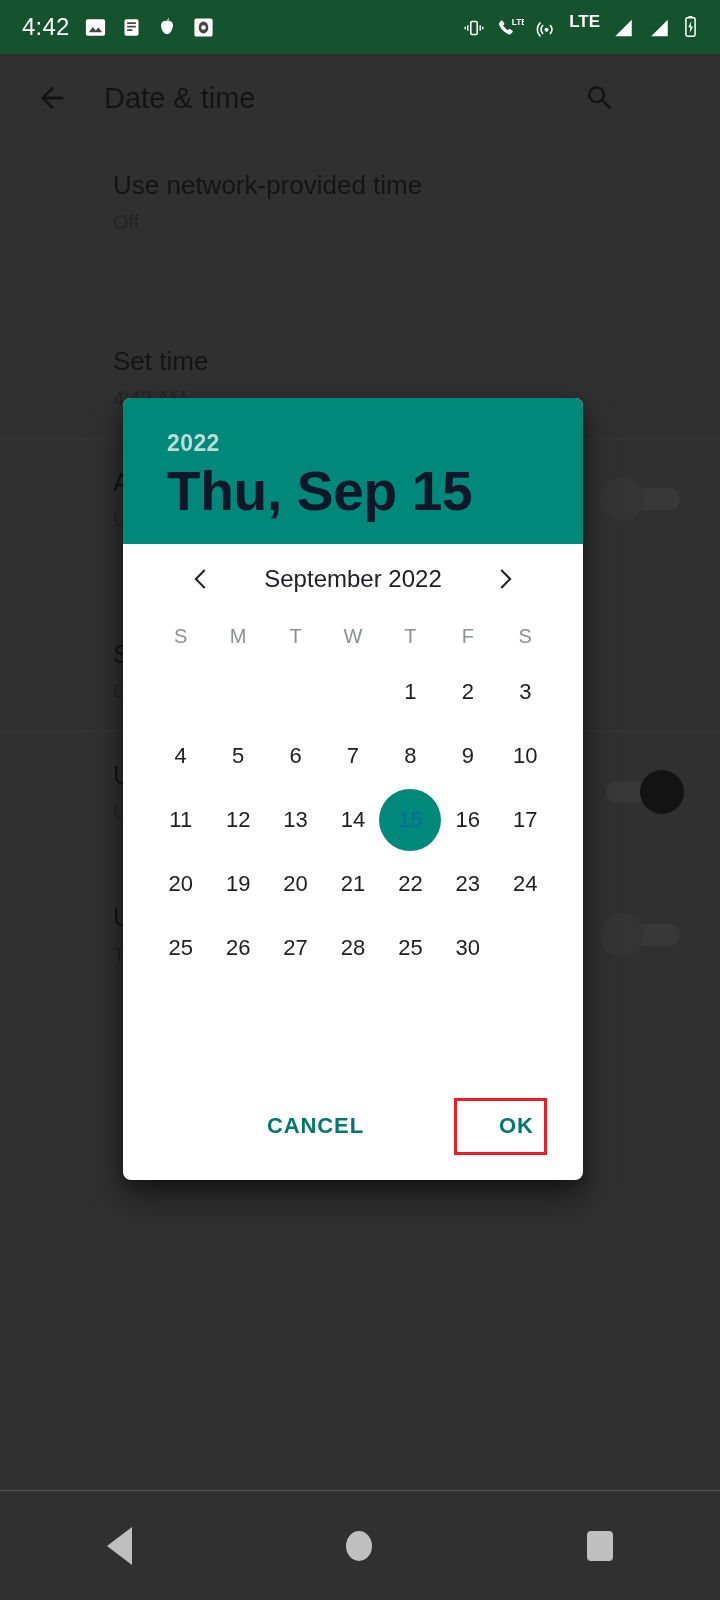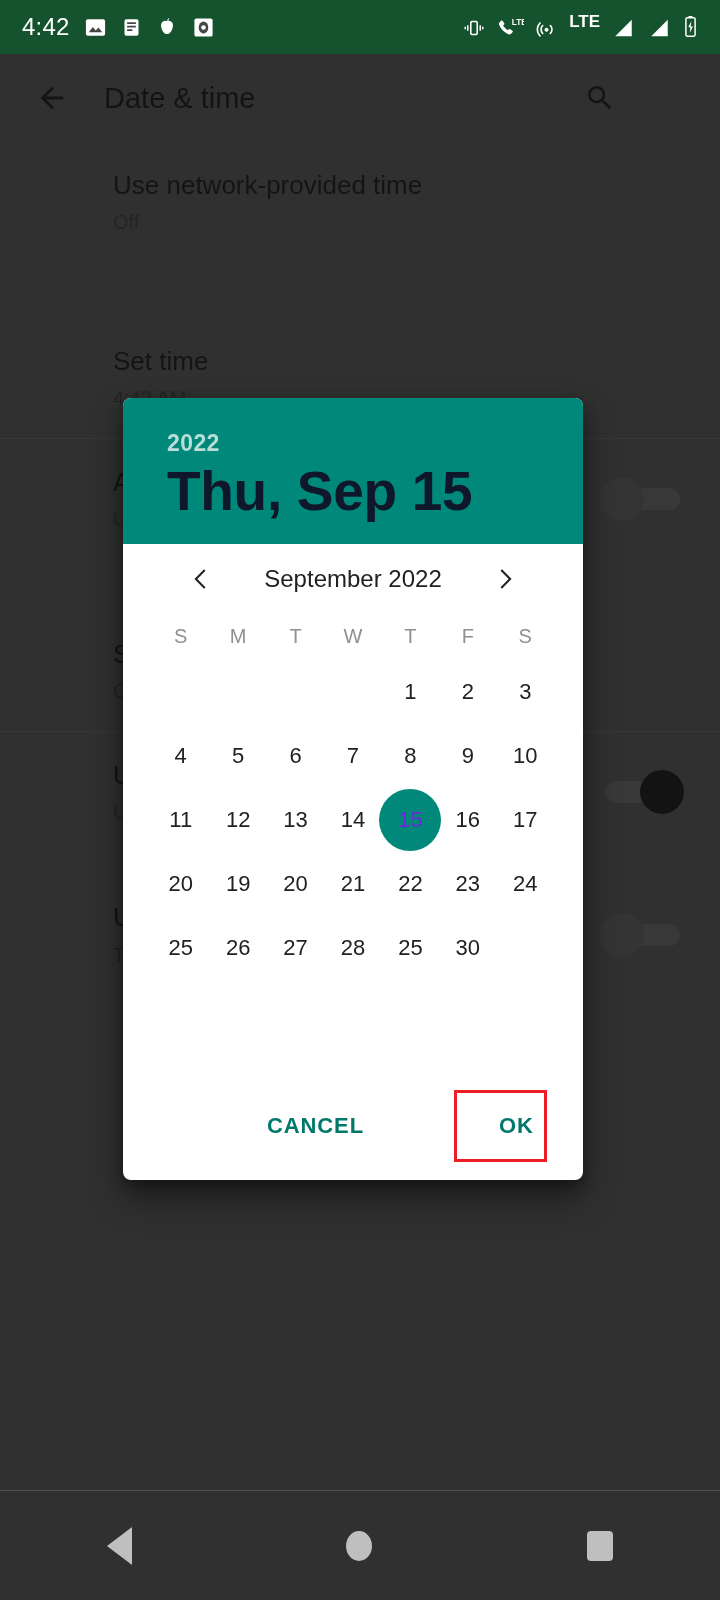--- a/index.html
+++ b/index.html
@@ -128,42 +128,42 @@
     display:grid; grid-template-columns:repeat(7,1fr);
     grid-auto-rows:64px;
     padding:0 7px;
     margin-top:2px;
   }
   .day{
     display:flex; align-items:center; justify-content:center;
     font-size:22px; color:#202124; position:relative;
   }
   .day.empty{ visibility:hidden; }
-  .day.selected{ color:#6d28d9; font-weight:400; }
+  .day.selected{ color:#0369a1; font-weight:400; }
   .day.selected::before{
     content:""; position:absolute;
     width:62px; height:62px; border-radius:50%;
     background:#00897b; z-index:0;
   }
   .day.selected span{ position:relative; z-index:1; }
 
   #dialog-actions{
     height:108px; display:flex; align-items:center; justify-content:flex-end;
     padding:0 20px 0 0; position:relative;gap:38px;
   }
   .action-btn{
     font-size:22px; font-weight:700; color:#00796b;
     letter-spacing:.9px;
     padding:14px 18px; background:none; border:none;
     font-family:"Liberation Sans", sans-serif;
     cursor:pointer;
   }
   #ok-highlight{
     border:3px solid #ee1c25;
-    width:93px; height:72px;
+    width:93px; height:57px;
     display:flex; align-items:center; justify-content:center;
     margin-left:34px; margin-right:16px;padding-left:32px;
   }
 </style>
 </head>
 <body>
 
 <div id="screen">
 
   <div id="app-bar">

